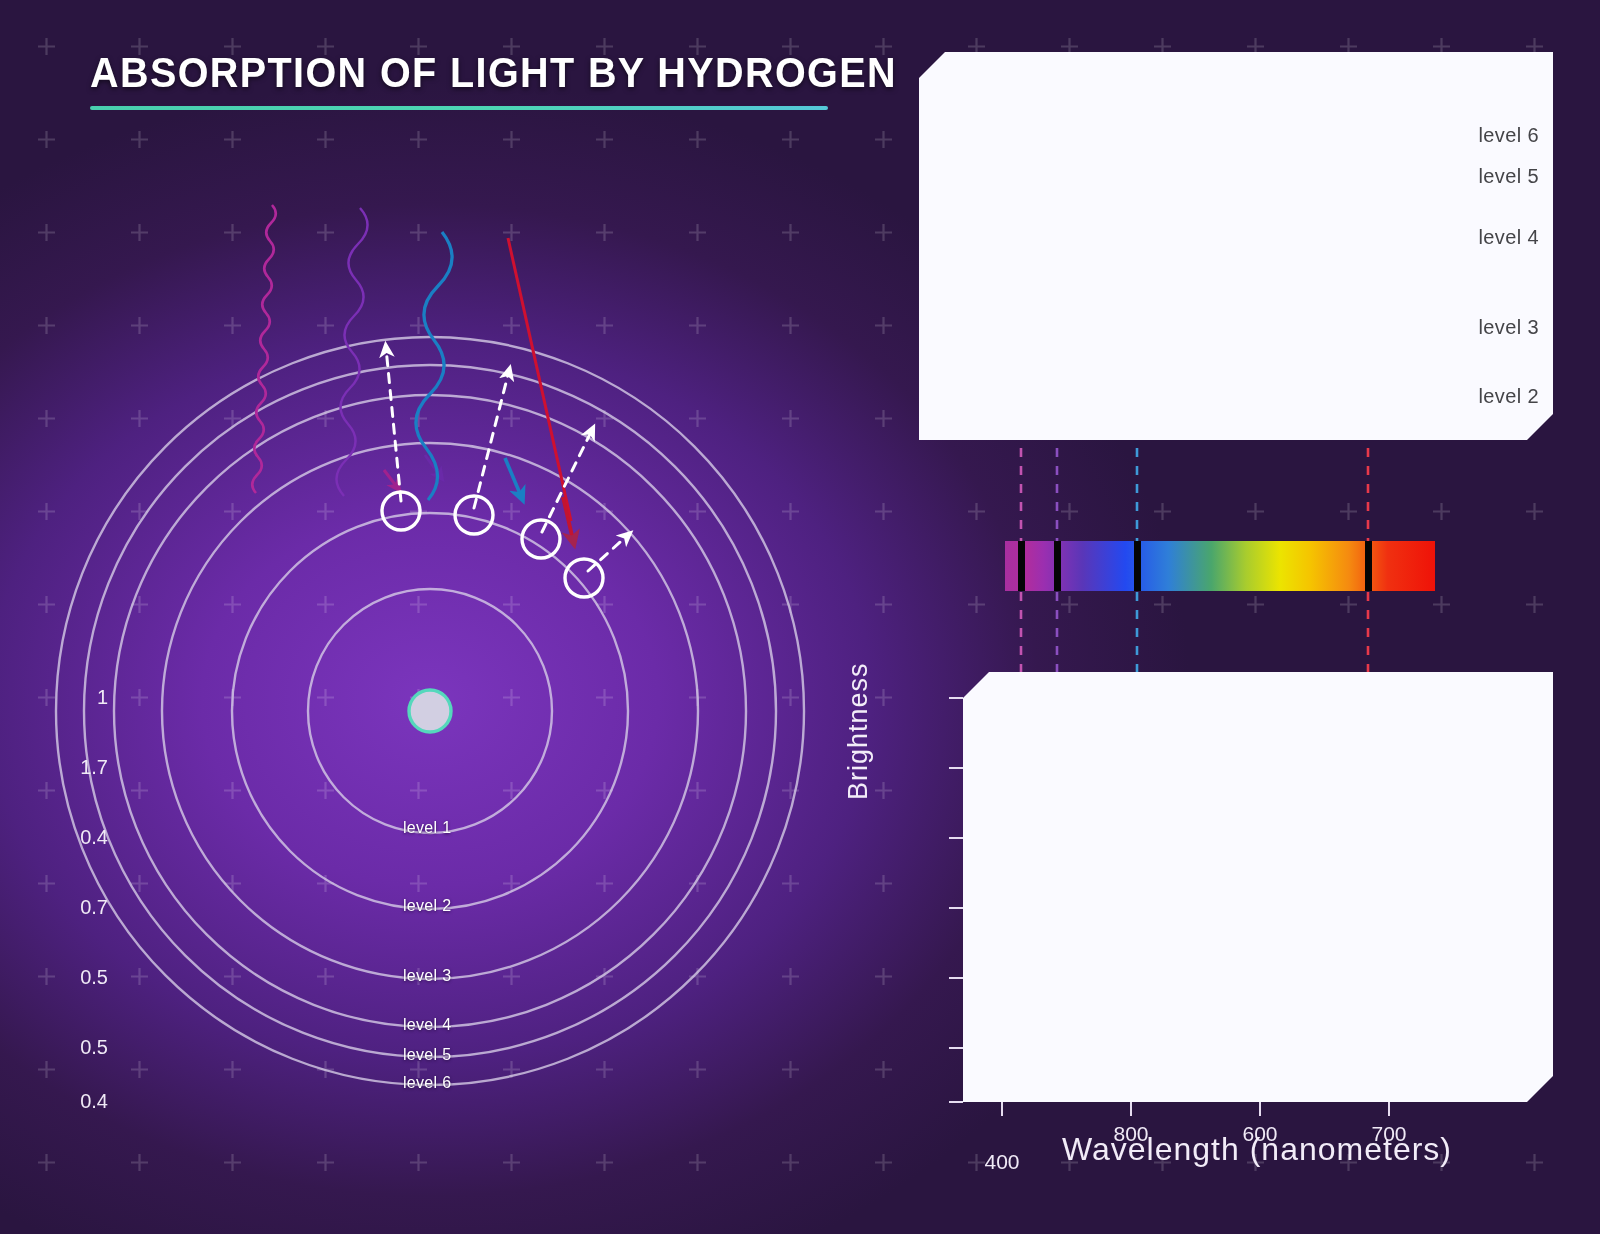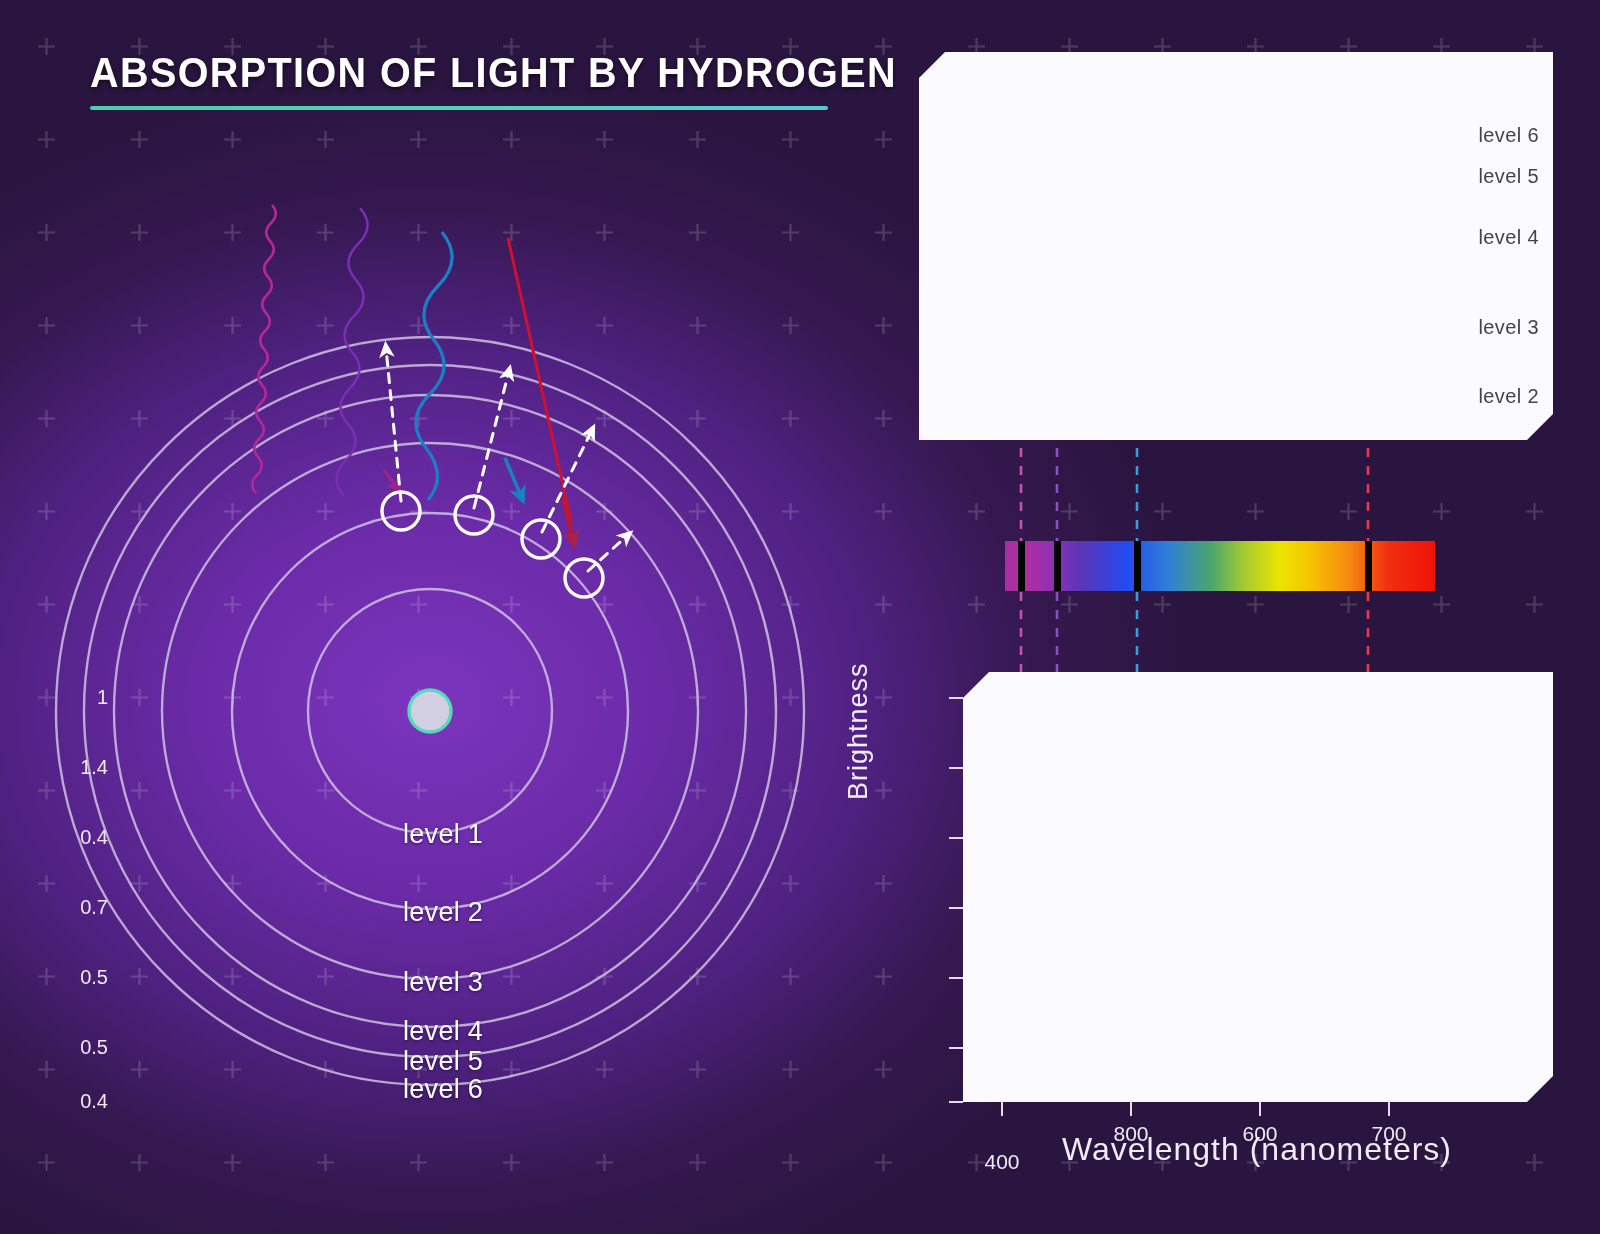--- a/index.html
+++ b/index.html
@@ -43,21 +43,21 @@
     height: 4px;
     width: 738px;
     background: linear-gradient(90deg, #49cfae 0%, #4dd6b4 55%, #55c8d8 100%);
     border-radius: 2px;
   }
 
   .orbit-label {
     position: absolute;
     color: #ffffff;
     font-family: "Liberation Sans", sans-serif;
-    font-size: 27px;
+    font-size: 16px;
     letter-spacing: 0.3px;
     white-space: nowrap;
     text-shadow: 0 1px 3px rgba(30,10,50,0.75);
     z-index: 12;
   }
 
   
   .panel {
     position: absolute;
     background: #fafaff;
@@ -334,21 +334,21 @@
   <div id="spectrumBar">
     <div class="abs-line" style="left:13px;"></div>
     <div class="abs-line" style="left:49px;"></div>
     <div class="abs-line" style="left:129px;"></div>
     <div class="abs-line" style="left:360px;"></div>
   </div>
 
   <div class="panel" id="chartPanel"></div>
 
   <div class="ytick-label" style="top:686px;">1</div>
-  <div class="ytick-label" style="top:756px;">1.4</div>
+  <div class="ytick-label" style="top:756px;">1.7</div>
   <div class="ytick-label" style="top:826px;">0.4</div>
   <div class="ytick-label" style="top:896px;">0.7</div>
   <div class="ytick-label" style="top:966px;">0.5</div>
   <div class="ytick-label" style="top:1036px;margin-left:6px;">0.5</div>
   <div class="ytick-label" style="top:1090px;">0.4</div>
 
   <div class="xtick-label" style="left:1002px; top:1122px;margin-top:28px;">400</div>
   <div class="xtick-label" style="left:1131px; top:1122px;">800</div>
   <div class="xtick-label" style="left:1260px; top:1122px;">600</div>
   <div class="xtick-label" style="left:1389px; top:1122px;">700</div>

